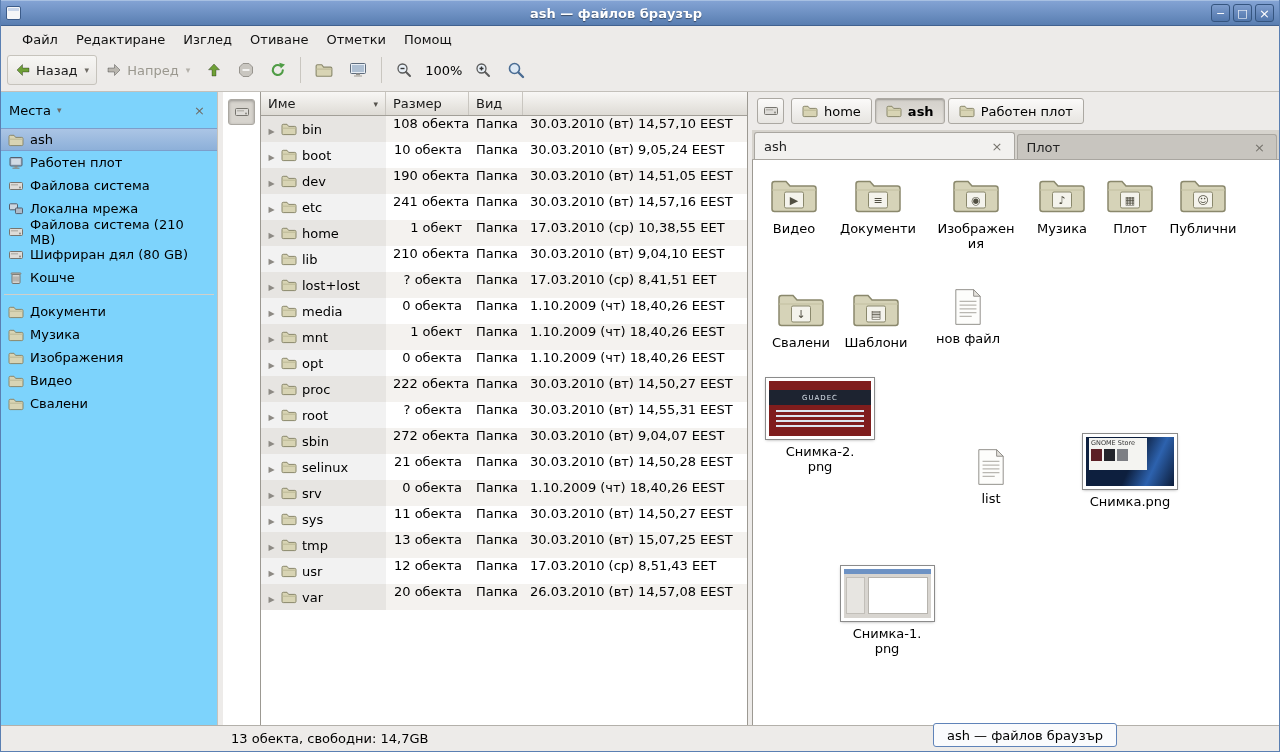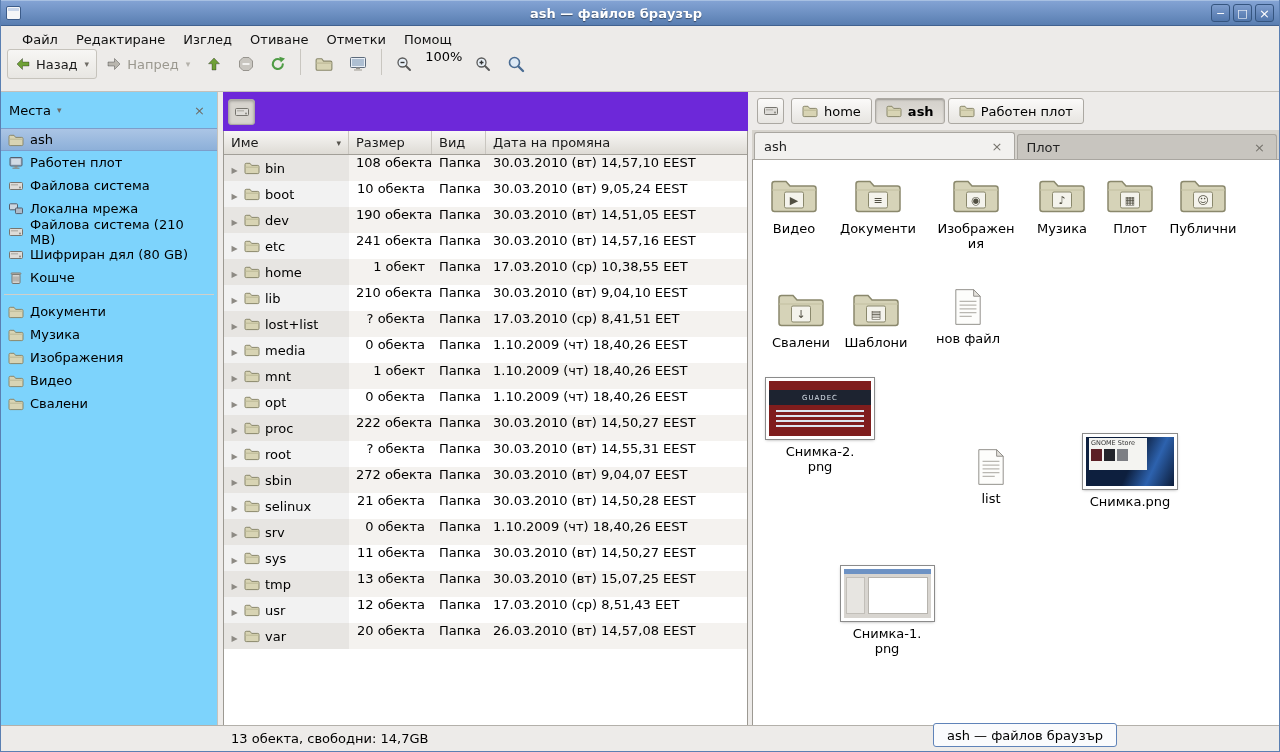--- a/index.html
+++ b/index.html
@@ -14,21 +14,21 @@
   .title{flex:1;text-align:center;color:#fff;font-weight:bold;font-size:13px;text-shadow:0 1px 1px rgba(0,0,0,.45)}
   .winbtns{display:flex;gap:3px}
   .winbtn{width:19px;height:18px;border:1px solid #35557f;border-radius:3px;background:linear-gradient(#7e9dcd,#5176ab);color:#fff;display:flex;align-items:center;justify-content:center;font-size:11px;line-height:1}
   .g-min::before{content:"−"} .g-max::before{content:"□"} .g-close::before{content:"×";font-size:13px}
 
   
   .menubar{height:23px;flex:none;display:flex;align-items:flex-end;padding:0 12px;background:#edebe9}
   .menu-item{padding:2px 9px;color:#111}
 
   
-  .toolbar{height:43px;flex:none;display:flex;align-items:flex-start;padding:0 6px;gap:2px;background:#edebe9;border-bottom:1px solid #c3c0ba}
+  .toolbar{height:43px;flex:none;display:flex;align-items:center;padding:0 6px;gap:2px;background:#edebe9;border-bottom:1px solid #c3c0ba}
   .tbtn{height:30px;display:flex;align-items:center;gap:5px;padding:0 7px;border-radius:3px;color:#1a1a1a}
   .tbtn.bordered{border:1px solid #c6c3bc;background:linear-gradient(#f7f6f4,#e8e6e2)}
   .tbtn.disabled{color:#9b988f}
   .chev{font-size:9px;color:#6e6b64;margin-left:2px}
   .chev::before{content:"▾"}
   .tbtn.disabled .chev{color:#b4b1aa}
   .tsep{width:1px;height:26px;background:#c9c6c0;margin:0 5px}
   .ic16{width:16px;height:16px;flex:none}
   .ic18{width:18px;height:18px;flex:none}
   .green{color:#6fa037}.grayic{color:#b9b6af}
@@ -48,21 +48,21 @@
   .side-close{color:#6e6b64;font-size:13px;padding:1px 4px}
   .side-close::before{content:"×"}
   .side-list{flex:1}
   .side-item{height:23px;display:flex;align-items:center;gap:6px;padding:0 7px}
   .side-item.selected{background:linear-gradient(#abc5e5,#8db0d9);border-top:1px solid #7c9ecb;border-bottom:1px solid #7c9ecb}
   .side-sep{height:1px;background:#d2cfc9;margin:5px 3px}
   .splitA{width:5px;flex:none;background:#edebe9}
   .splitB{width:4px;flex:none;background:#edebe9}
 
   
-  .middle{width:525px;flex:none;display:flex;flex-direction:column;background:#6d28d9}
+  .middle{width:525px;flex:none;display:flex;flex-direction:row;background:#ffffff}
   .mini-bar{height:39px;flex:none;display:flex;align-items:center;padding:0 5px;gap:4px}
   .right .mini-bar{height:38px}
   .root-btn{width:27px;height:26px;border:1px solid #aba8a2;border-radius:3px;background:linear-gradient(#fbfaf9,#e7e5e1);display:flex;align-items:center;justify-content:center}
   .root-btn.pressed{background:#d7d4ce;box-shadow:inset 0 1px 3px rgba(0,0,0,.3)}
   .list-wrap{flex:1;display:flex;flex-direction:column;background:#fff;border-left:1px solid #9c9992;border-right:1px solid #9c9992;min-height:0}
   .hdr{display:flex;height:24px;flex:none;background:linear-gradient(#f8f7f5,#dedbd5);border-bottom:1px solid #a29f98}
   .hcell{display:flex;align-items:center;padding:0 7px;border-right:1px solid #c9c6c0;color:#1a1a1a}
   .hcell.cname{width:125px;justify-content:space-between}
   .hcell.csize{width:83px}
   .hcell.ctype{width:54px}
@@ -402,23 +402,20 @@
           <div class="hcell cname">
             <span>Име</span>
             <span class="sortind"></span>
           </div>
           <div class="hcell csize">
               <span>Размер</span>
             </div>
           <div class="hcell ctype">
               <span>Вид</span>
             </div>
-          <div class="hcell cdate">
-              <span>Дата на промяна</span>
-            </div>
         </div>
         <div class="list-body">
             <div class="row odd">
     <div class="cname-cell">
       <span class="expander"></span>
       <svg class="ic16">
                   <use href="#sym-folder"></use>
                 </svg>
       <span class="cell" style="padding:0 2px">bin</span>
     </div>
@@ -485,21 +482,21 @@
     <div class="cell csize-cell">210 обекта</div>
     <div class="cell ctype-cell">Папка</div>
     <div class="cell cdate-cell">30.03.2010 (вт) 9,04,10 EEST</div>
   </div>
             <div class="row odd">
     <div class="cname-cell">
       <span class="expander"></span>
       <svg class="ic16">
                   <use href="#sym-folder"></use>
                 </svg>
-      <span class="cell" style="padding:0 2px">lost+list</span>
+      <span class="cell" style="padding:0 2px">lost+lost</span>
     </div>
     <div class="cell csize-cell">? обекта</div>
     <div class="cell ctype-cell">Папка</div>
     <div class="cell cdate-cell">17.03.2010 (ср) 8,41,51 EET</div>
   </div>
             <div class="row">
     <div class="cname-cell">
       <span class="expander"></span>
       <svg class="ic16">
                   <use href="#sym-folder"></use>

